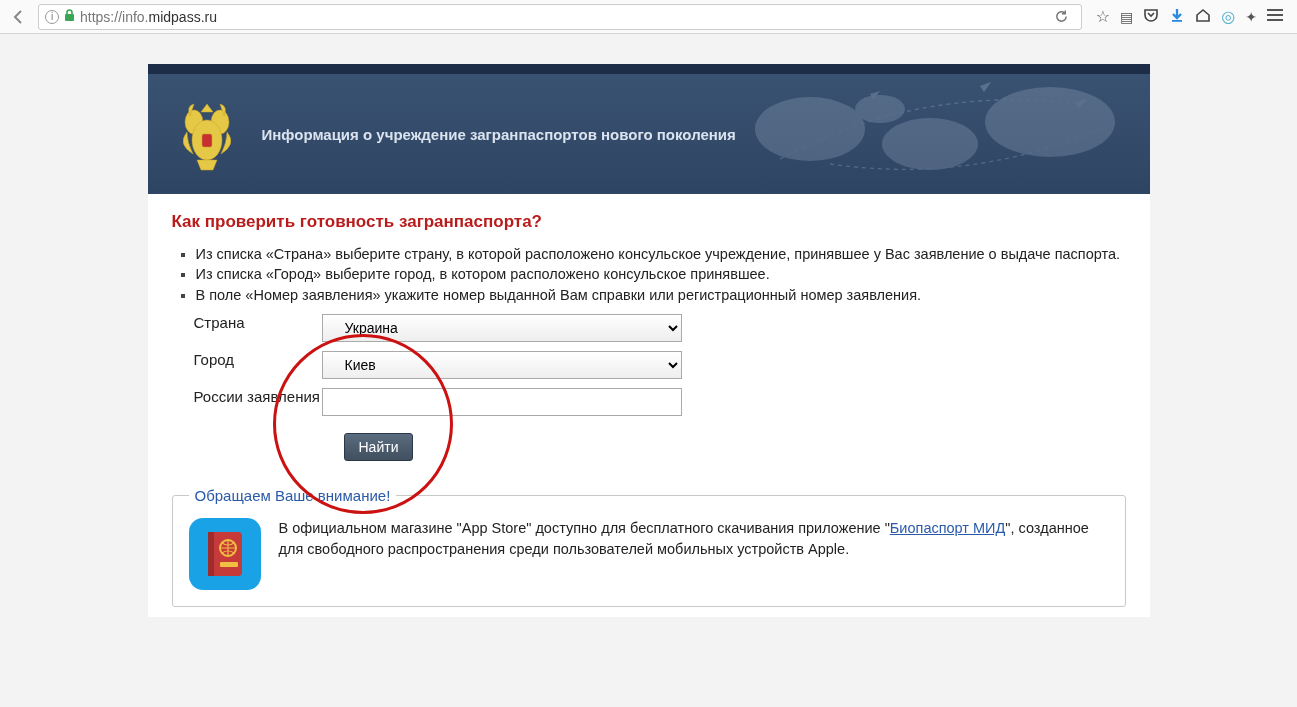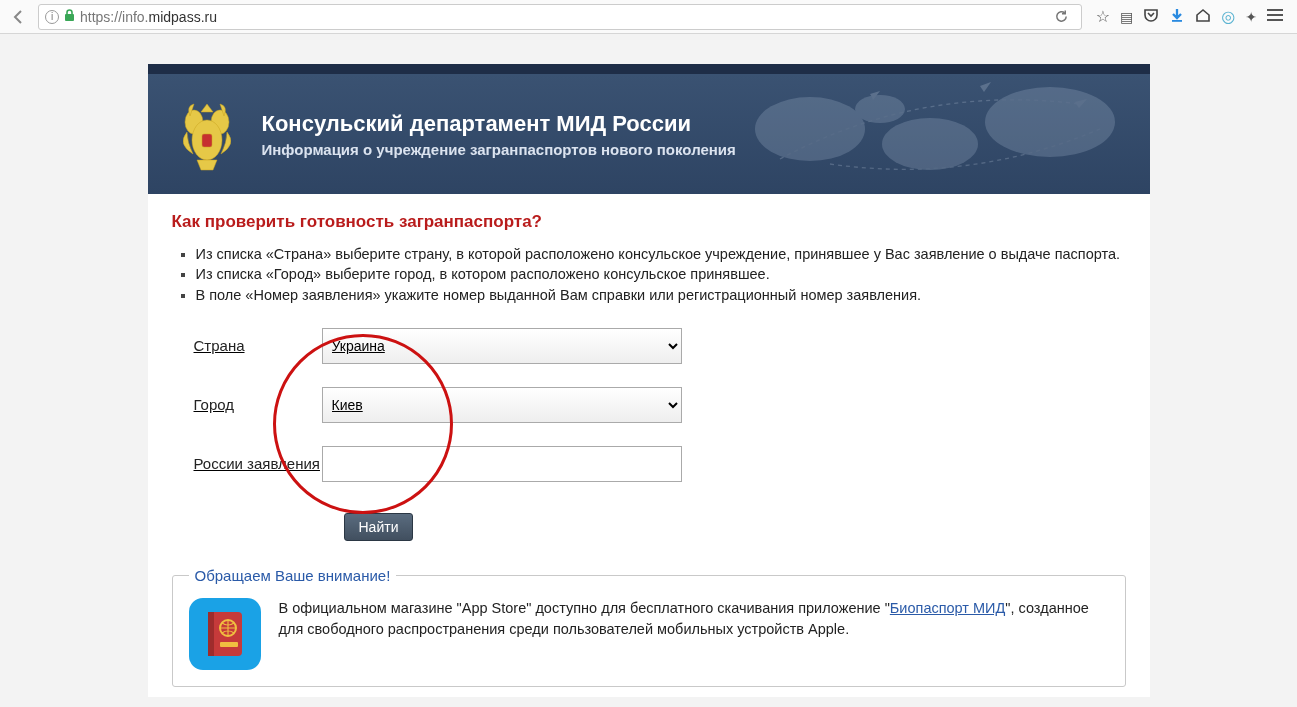--- a/index.html
+++ b/index.html
@@ -102,37 +102,35 @@
     list-style: square;
     padding-left: 24px;
     color:#222;
     font-size: 14.5px;
     line-height: 1.4;
     margin-bottom: 3px;
   }
   .content ul li::marker { color:#444; }
   .form-row {
     display:flex;
-    align-items:center;
-    margin: 23px 0;
-    text-decoration: underline;
+    margin: 9px 0;
   }
   .form-row label {
     width: 150px;
     font-size:15px;
     color:#222;
     padding-left:22px;
   }
   .form-row select,
   .form-row input[type=text] {
     width: 360px;
-    height: 36px;
+    height: 28px;
     border:1px solid #aaa;
     font-size:14px;
-    padding: 2px 5px;
+    padding: 2px 18px;
     background:#fff;
   }
   .form-row select { background: linear-gradient(#fff,#eee);}
   .btn-find {
     margin-left: 172px;
     margin-top: 8px;
     background: linear-gradient(#5a6c7f,#414f5f);
     color:#fff;
     border:1px solid #2b3744;
     border-radius:3px;
@@ -260,21 +258,20 @@
             <path d="M52 22 q4 -10 -4 -12 q2 6 4 12z"></path>
             <path d="M15 38 q-10 12 6 22 q-6 -12 -6 -22z"></path>
             <path d="M55 38 q10 12 -6 22 q6 -12 6 -22z"></path>
             <ellipse cx="35" cy="46" rx="15" ry="20"></ellipse>
             <rect x="30" y="40" width="10" height="13" rx="2" fill="#c63030"></rect>
             <path d="M25 66 h20 l-4 10 h-12z"></path>
           </g>
         </svg>
       </div>
       <div>
-        <h1>Консульский департамент МИД России</h1>
         <div class="sub">Информация о учреждение загранпаспортов нового поколения</div>
       </div>
       <svg class="worldmap" viewBox="0 0 430 120" preserveAspectRatio="none">
         <g fill="#b8c9de">
           <ellipse cx="90" cy="55" rx="55" ry="32"></ellipse>
           <ellipse cx="210" cy="70" rx="48" ry="26"></ellipse>
           <ellipse cx="330" cy="48" rx="65" ry="35"></ellipse>
           <ellipse cx="160" cy="35" rx="25" ry="14"></ellipse>
         </g>
         <g stroke="#d2deee" stroke-width="1.3" fill="none" stroke-dasharray="4 4">

